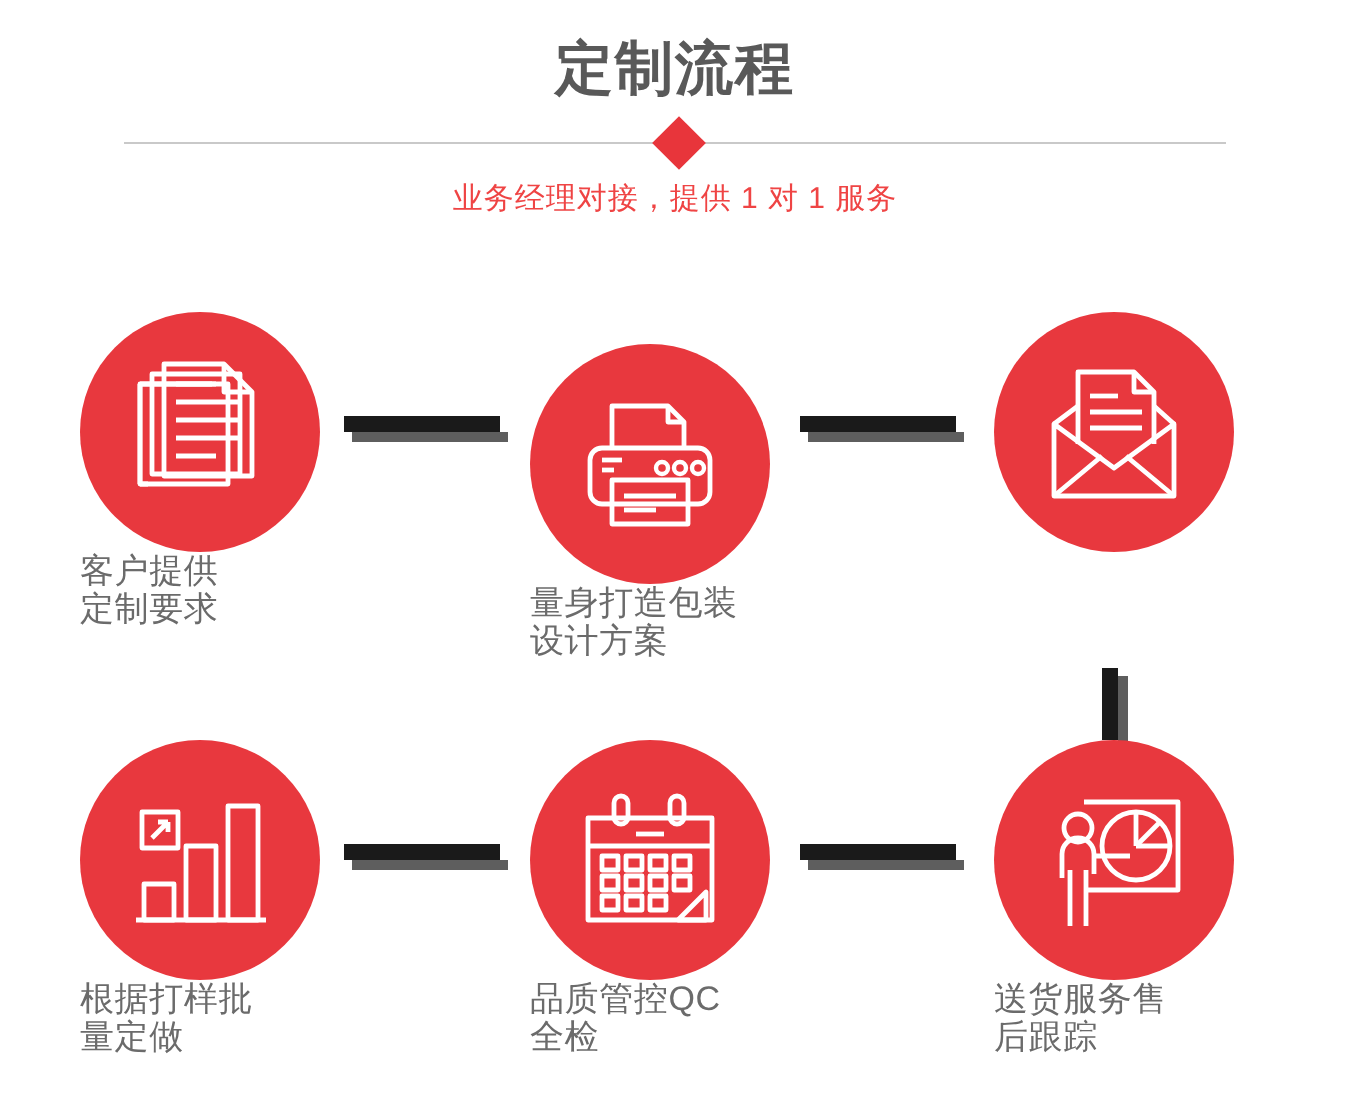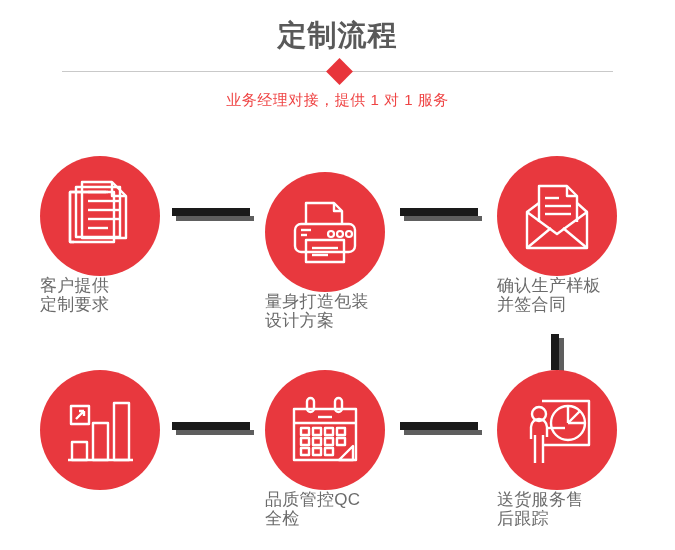--- a/index.html
+++ b/index.html
@@ -217,37 +217,37 @@
           <path d="M30 56 L42 47 M90 56 L80 47"></path>
           <path d="M30 92 L54 72 M90 92 L66 72"></path>
         </g>
         <g stroke="#ffffff" stroke-width="2.4" stroke-linecap="butt">
           <line x1="48" y1="42" x2="62" y2="42"></line>
           <line x1="48" y1="50" x2="74" y2="50"></line>
           <line x1="48" y1="58" x2="74" y2="58"></line>
         </g>
       </svg>
     </div>
-    <div class="node-label">确认生产样板
-并签合同</div>
   </div>
 
   <div class="node n4">
     <div class="circle">
       <svg width="120" height="120" viewBox="0 0 120 120">
         <g fill="none" stroke="#ffffff" stroke-width="2.4" stroke-linejoin="round">
           <rect x="31" y="36" width="18" height="18"></rect>
           <path d="M36 49 L44 41 M44 41 h-5 M44 41 v5"></path>
           <rect x="32" y="72" width="15" height="18"></rect>
           <rect x="53" y="53" width="15" height="37"></rect>
           <rect x="74" y="33" width="15" height="57"></rect>
           <line x1="28" y1="90" x2="93" y2="90" stroke-linecap="butt"></line>
         </g>
       </svg>
     </div>
+    <div class="node-label">根据打样批
+量定做</div>
   </div>
 
   <div class="node n6">
     <div class="circle">
       <svg width="120" height="120" viewBox="0 0 120 120">
         <g fill="none" stroke="#ffffff" stroke-width="2.4" stroke-linejoin="round">
           <path d="M45 31 H92 V75 H45"></path>
           <circle cx="71" cy="53" r="17"></circle>
           <path d="M71 53 V36 M71 53 H88"></path>
           <line x1="71" y1="53" x2="83" y2="41"></line>

